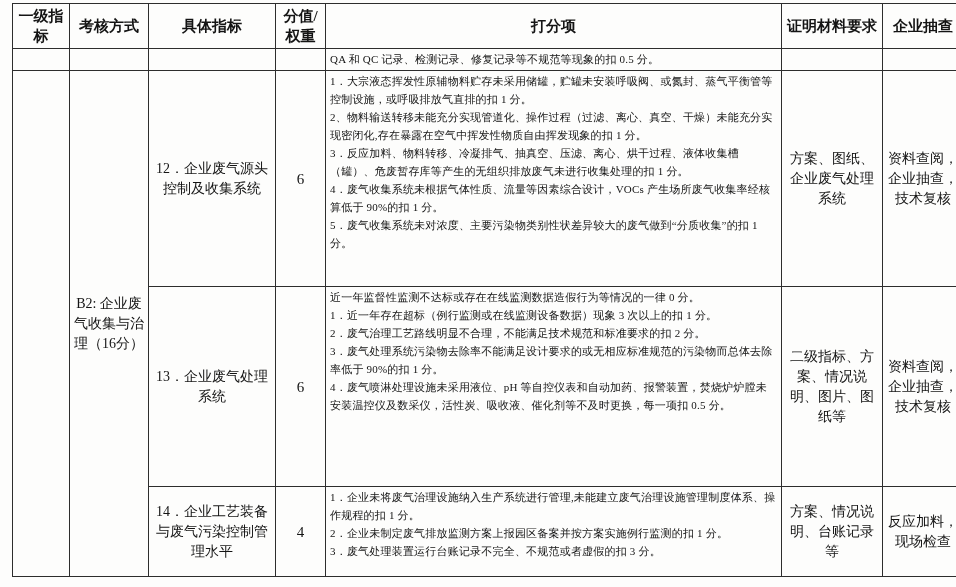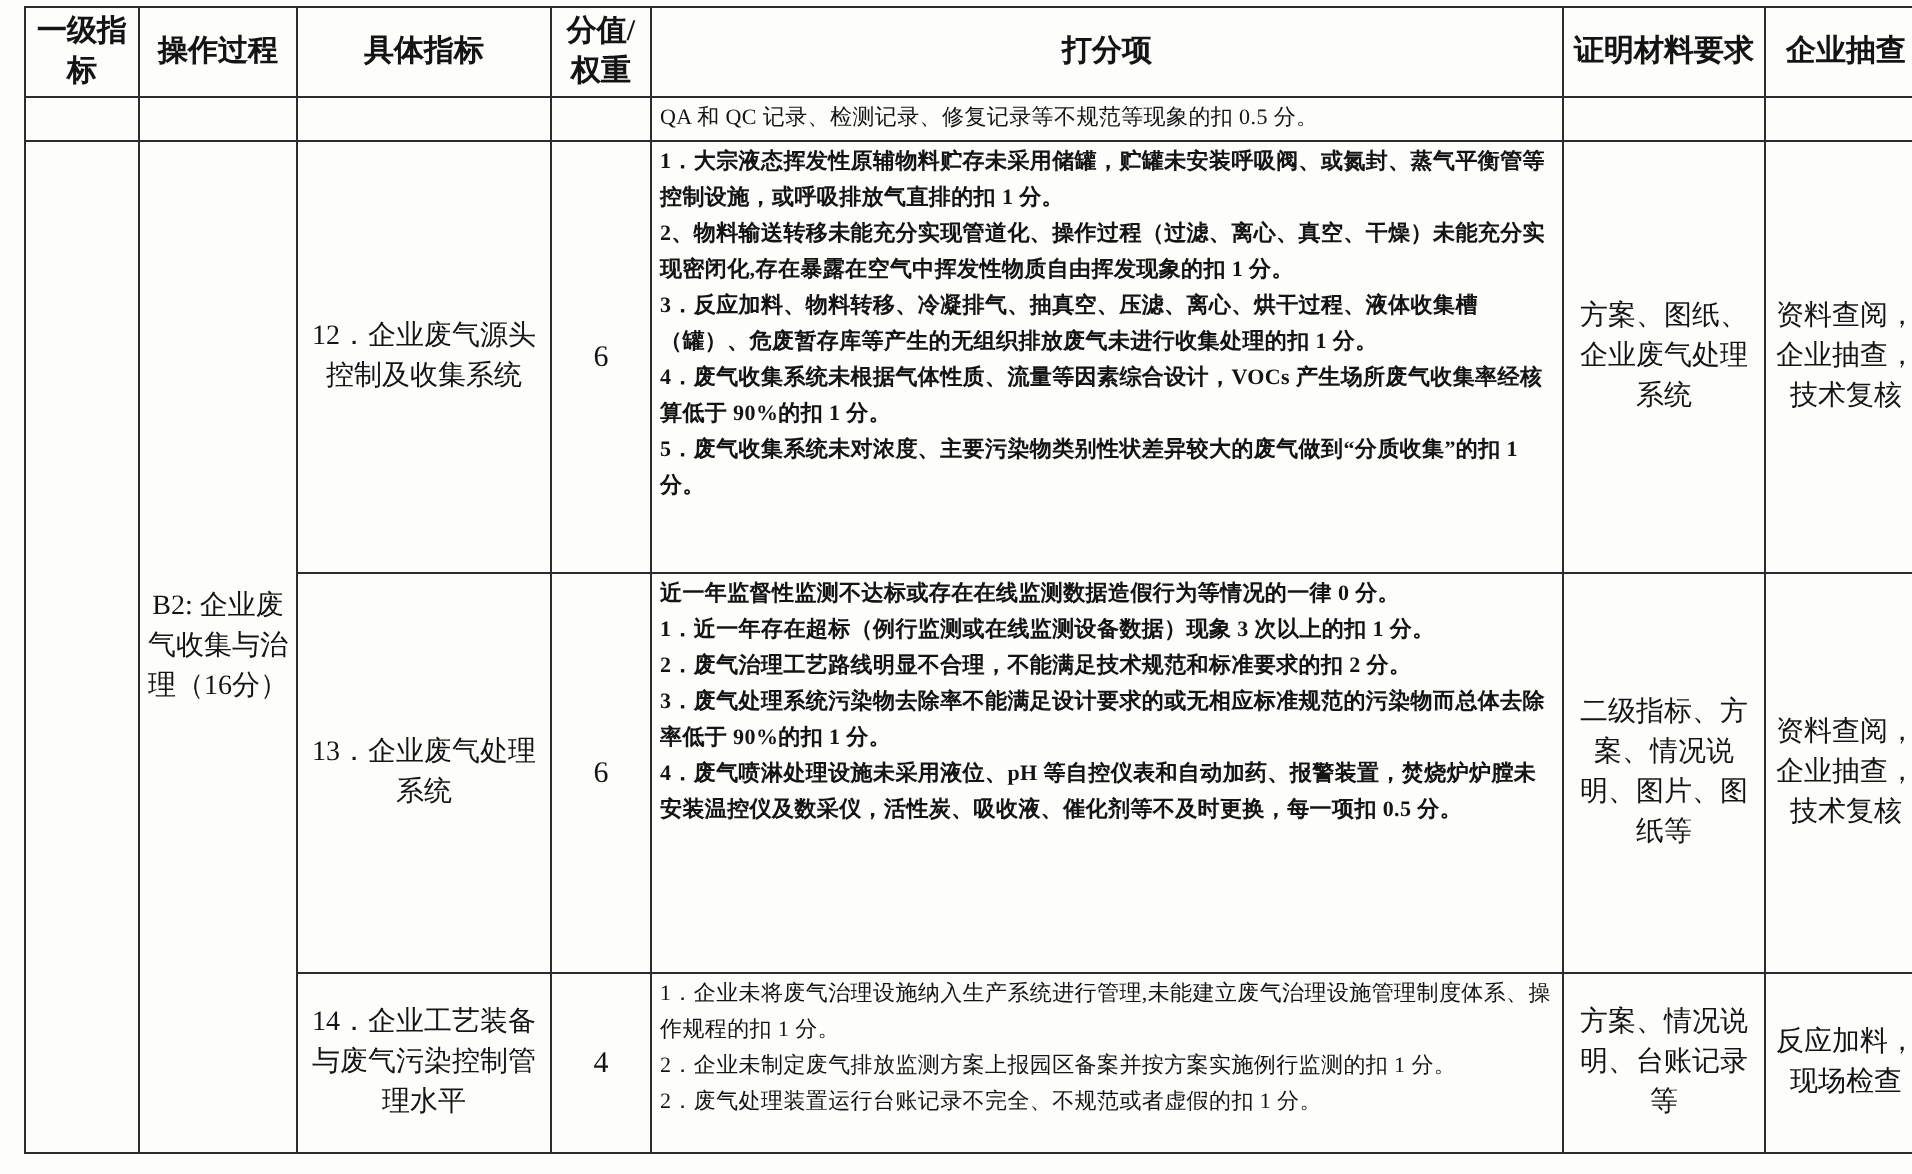--- a/index.html
+++ b/index.html
@@ -34,22 +34,22 @@
   .center-cell{
     text-align:center;
     font-size:14px;
     line-height:20px;
     padding:2px 3px;
   }
   .score-cell{font-size:15px;text-align:center;}
   .items-cell{vertical-align:top;}
   .clip{overflow:hidden;padding:1px 4px 0 4px;}
   .clip.h-qa{height:20px;}
-  .clip.h-r12{height:214px;font-weight:bold;}
-  .clip.h-r13{height:198px;font-weight:bold;}
+  .clip.h-r12{height:214px;}
+  .clip.h-r13{height:198px;}
   .clip.h-r14{height:88px;font-family:Liberation Serif, serif;}
   .score-line{
     margin:0;
     font-size:11px;
     line-height:18px;
     text-align:left;
     letter-spacing:0.2px;
   }
 </style>
 </head>
@@ -62,21 +62,21 @@
       <col style="width:79px">
       <col style="width:127px">
       <col style="width:50px">
       <col style="width:456px">
       <col style="width:101px">
       <col style="width:81px">
     </colgroup>
     <thead>
       <tr>
         <th>一级指标</th>
-        <th>操作过程</th>
+        <th>考核方式</th>
         <th>具体指标</th>
         <th>分值/权重</th>
         <th>打分项</th>
         <th>证明材料要求</th>
         <th>企业抽查</th>
       </tr>
     </thead>
     <tbody>
       <tr style="height:22px;">
         <td></td>
@@ -126,21 +126,21 @@
         <td class="center-cell">资料查阅，企业抽查，技术复核</td>
       </tr>
 
       <tr>
         <td class="center-cell">14．企业工艺装备与废气污染控制管理水平</td>
         <td class="center-cell score-cell">4</td>
         <td class="items-cell">
           <div class="clip h-r14">
               <p class="score-line">1．企业未将废气治理设施纳入生产系统进行管理,未能建立废气治理设施管理制度体系、操作规程的扣 1 分。</p>
               <p class="score-line">2．企业未制定废气排放监测方案上报园区备案并按方案实施例行监测的扣 1 分。</p>
-              <p class="score-line">2．废气处理装置运行台账记录不完全、不规范或者虚假的扣 1 分。</p>
+              <p class="score-line">3．废气处理装置运行台账记录不完全、不规范或者虚假的扣 3 分。</p>
             </div>
         </td>
         <td class="center-cell">方案、情况说明、台账记录等</td>
         <td class="center-cell">反应加料，现场检查</td>
       </tr>
     </tbody>
   </table>
 </div>
 
 </body></html>

